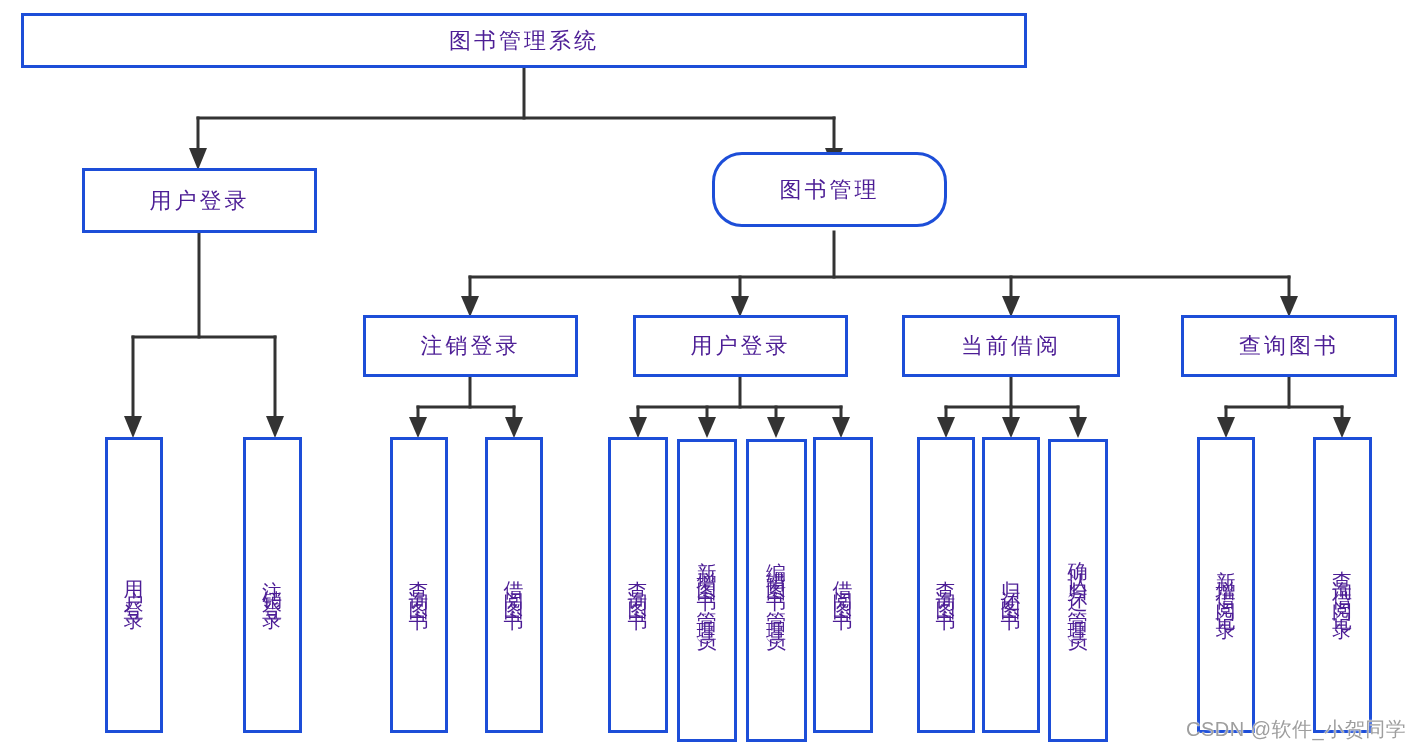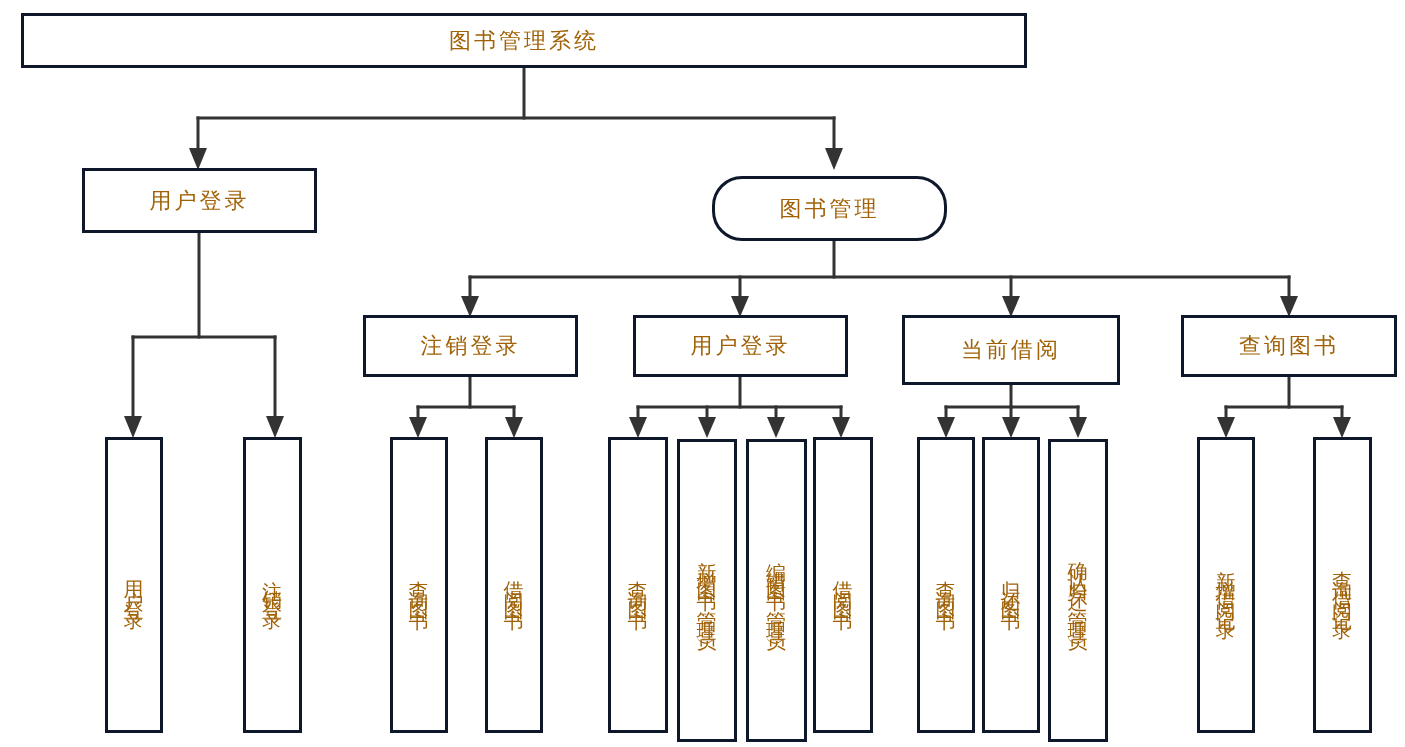--- a/index.html
+++ b/index.html
@@ -18,26 +18,26 @@
   }
   svg.connectors line {
     stroke: #333333;
     stroke-width: 3;
     stroke-linecap: square;
   }
   svg.connectors polygon { fill: #333333; }
   .node {
     position: absolute;
     background: #ffffff;
-    border: 3px solid #0f172a;
+    border: 3px solid #1d4ed8;
     box-sizing: border-box;
     display: flex;
     align-items: center;
     justify-content: center;
-    color: #a16207;
+    color: #4c1d95;
   }
   .h-node {
     font-size: 22px;
     letter-spacing: 3px;
     white-space: nowrap;
   }
   .v-node .v-text {
     writing-mode: vertical-rl;
     text-orientation: mixed;
     font-size: 20px;
@@ -133,25 +133,25 @@
       <line x1="1226" y1="407" x2="1226" y2="420"></line>
       <polygon points="1217,417 1235,417 1226,438"></polygon>
       <line x1="1342" y1="407" x2="1342" y2="420"></line>
       <polygon points="1333,417 1351,417 1342,438"></polygon>
     </g>
   </svg>
 
   <div class="node h-node" style="left:21px; top:13px; width:1006px; height:55px;">图书管理系统</div>
 
   <div class="node h-node" style="left:82px; top:168px; width:235px; height:65px;">用户登录</div>
-  <div class="node h-node" style="left:712px; top:176px; width:235px; height:65px;border-radius:30px;">图书管理</div>
+  <div class="node h-node" style="left:712px; top:152px; width:235px; height:75px;border-radius:30px;">图书管理</div>
 
   <div class="node h-node" style="left:363px; top:315px; width:215px; height:62px;">注销登录</div>
   <div class="node h-node" style="left:633px; top:315px; width:215px; height:62px;">用户登录</div>
-  <div class="node h-node" style="left:902px; top:315px; width:218px; height:70px;">当前借阅</div>
+  <div class="node h-node" style="left:902px; top:315px; width:218px; height:62px;">当前借阅</div>
   <div class="node h-node" style="left:1181px; top:315px; width:216px; height:62px;">查询图书</div>
 
   <div class="node v-node" style="left:105px; top:437px; width:58px; height:296px;">
     <span class="v-text">用户登录</span>
   </div>
   <div class="node v-node" style="left:243px; top:437px; width:59px; height:296px;">
     <span class="v-text">注销登录</span>
   </div>
 
   <div class="node v-node" style="left:390px; top:437px; width:58px; height:296px;">
@@ -184,14 +184,15 @@
     <span class="v-text">确认归还（管理员）</span>
   </div>
 
   <div class="node v-node" style="left:1197px; top:437px; width:58px; height:296px;">
     <span class="v-text">新增借阅记录</span>
   </div>
   <div class="node v-node" style="left:1313px; top:437px; width:59px; height:296px;">
     <span class="v-text">查询借阅记录</span>
   </div>
 
+  <div class="watermark">CSDN @软件_小贺同学</div>
 
 </div>
 
 </body></html>

